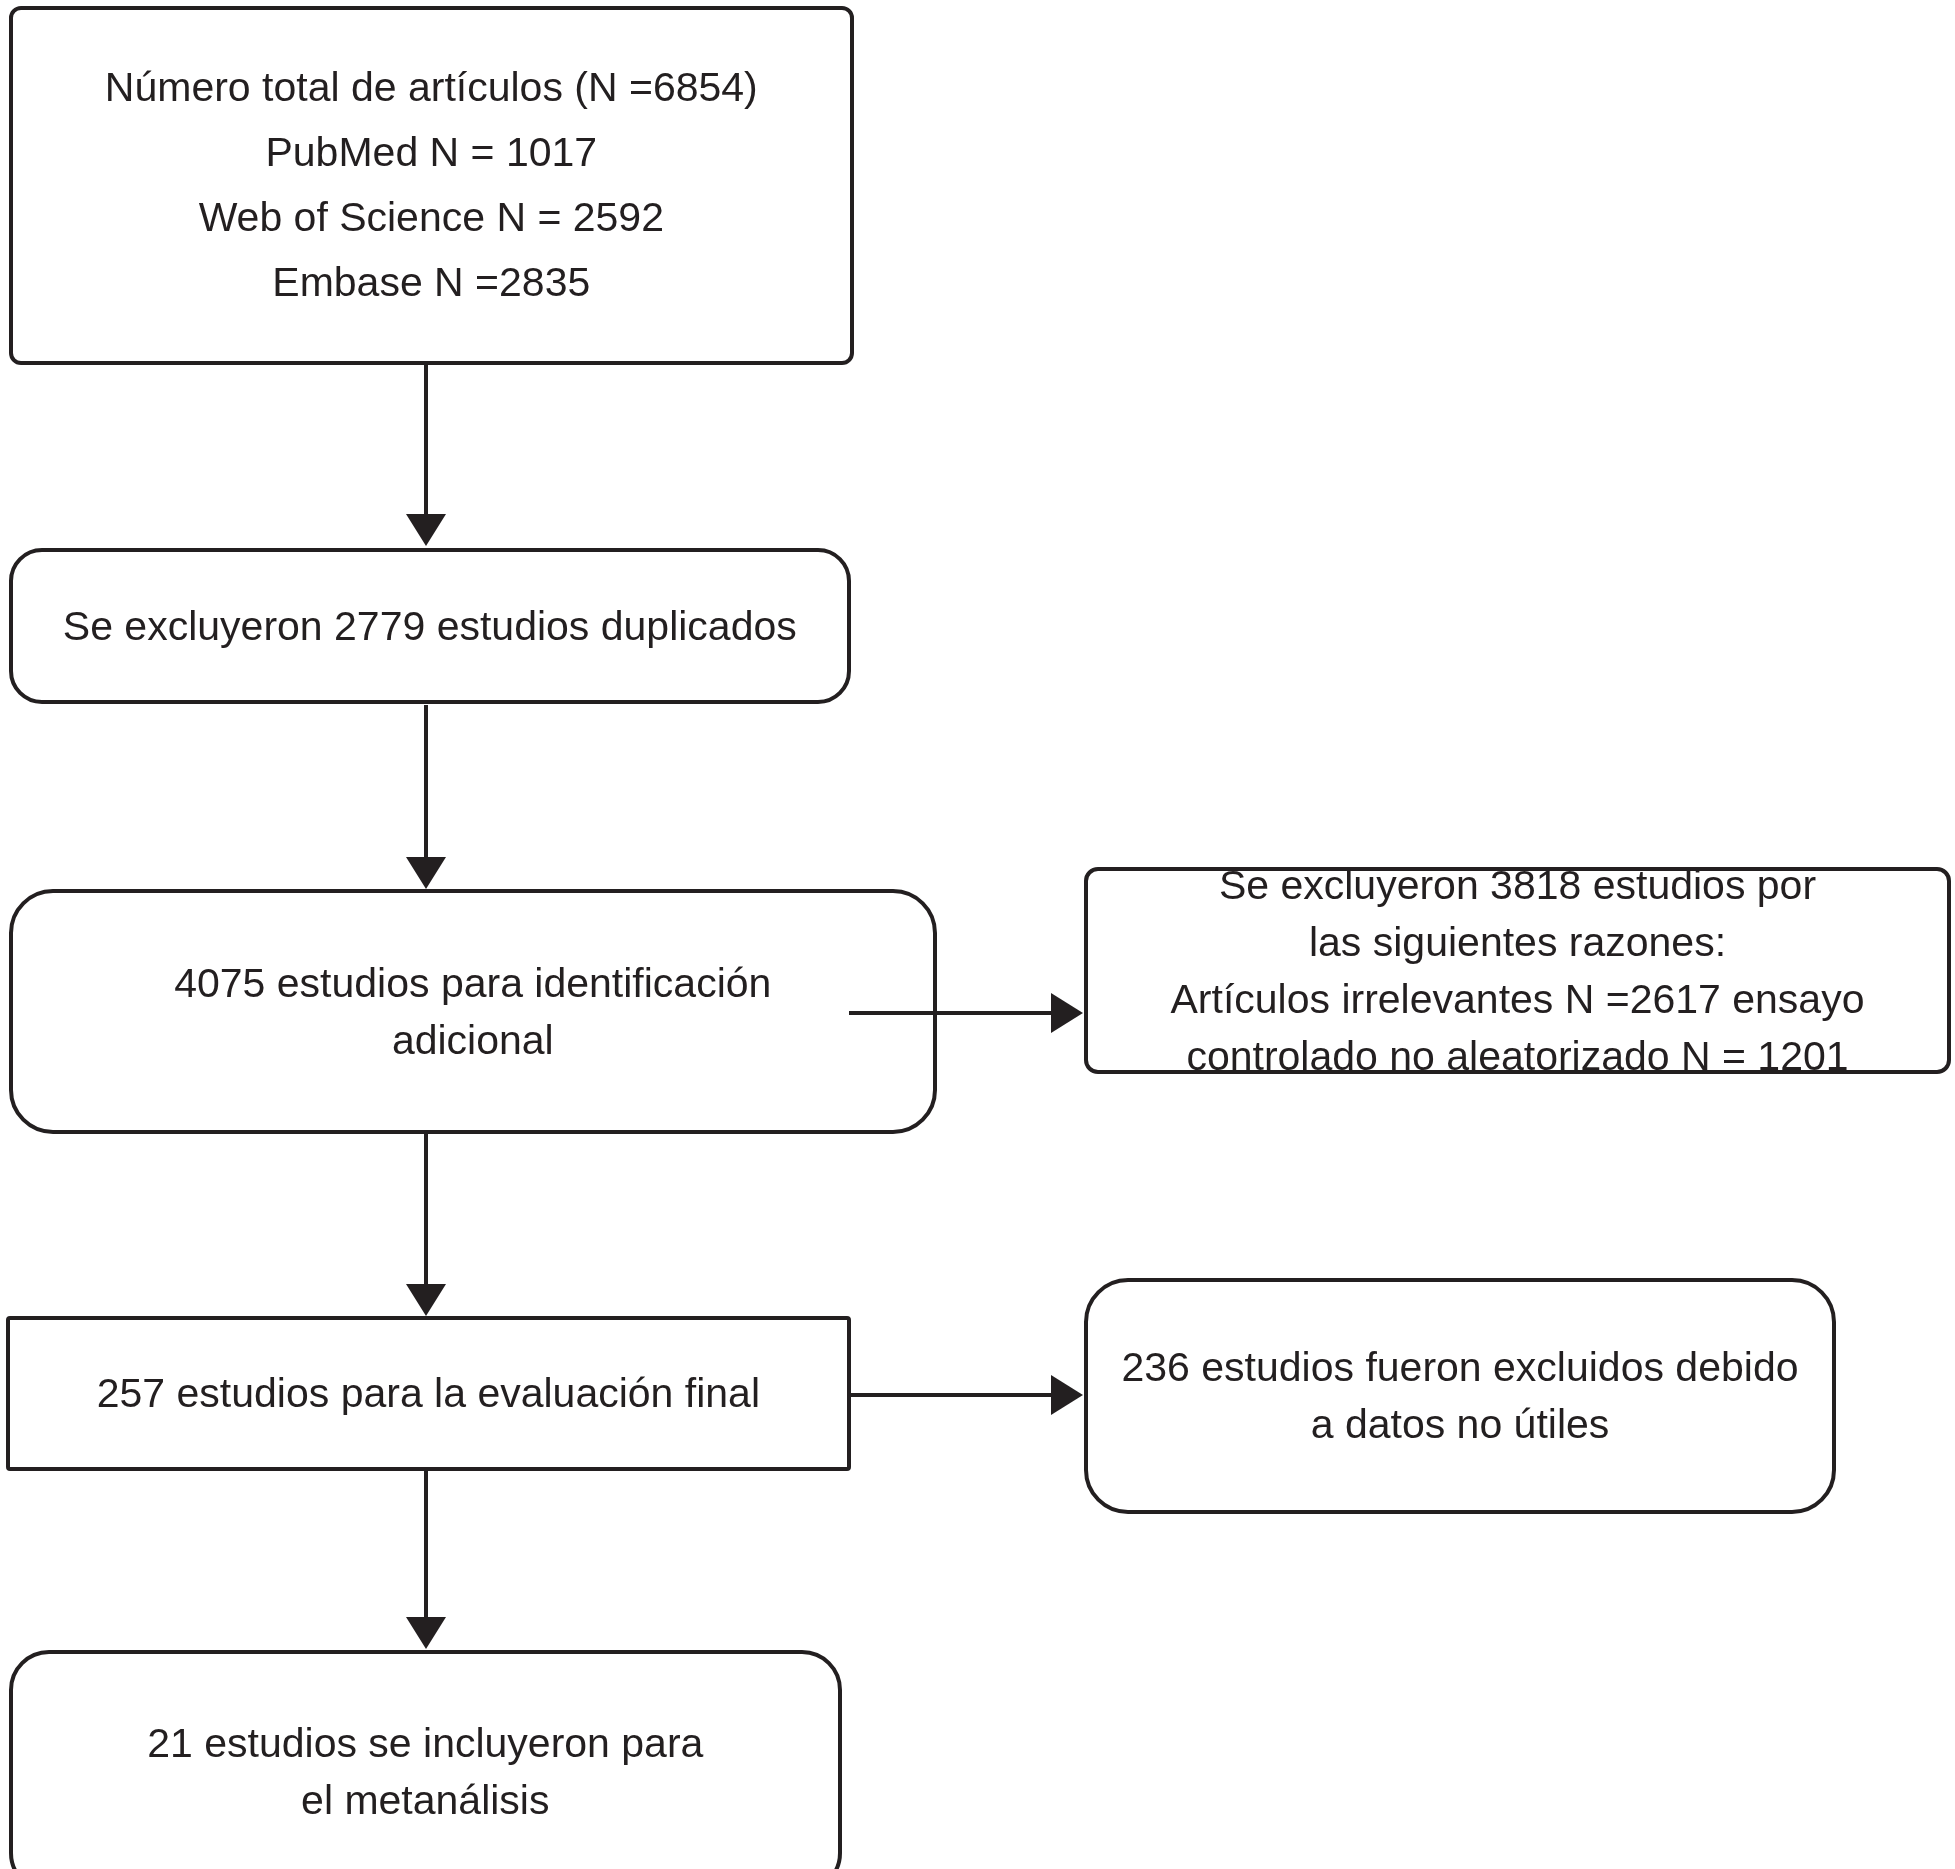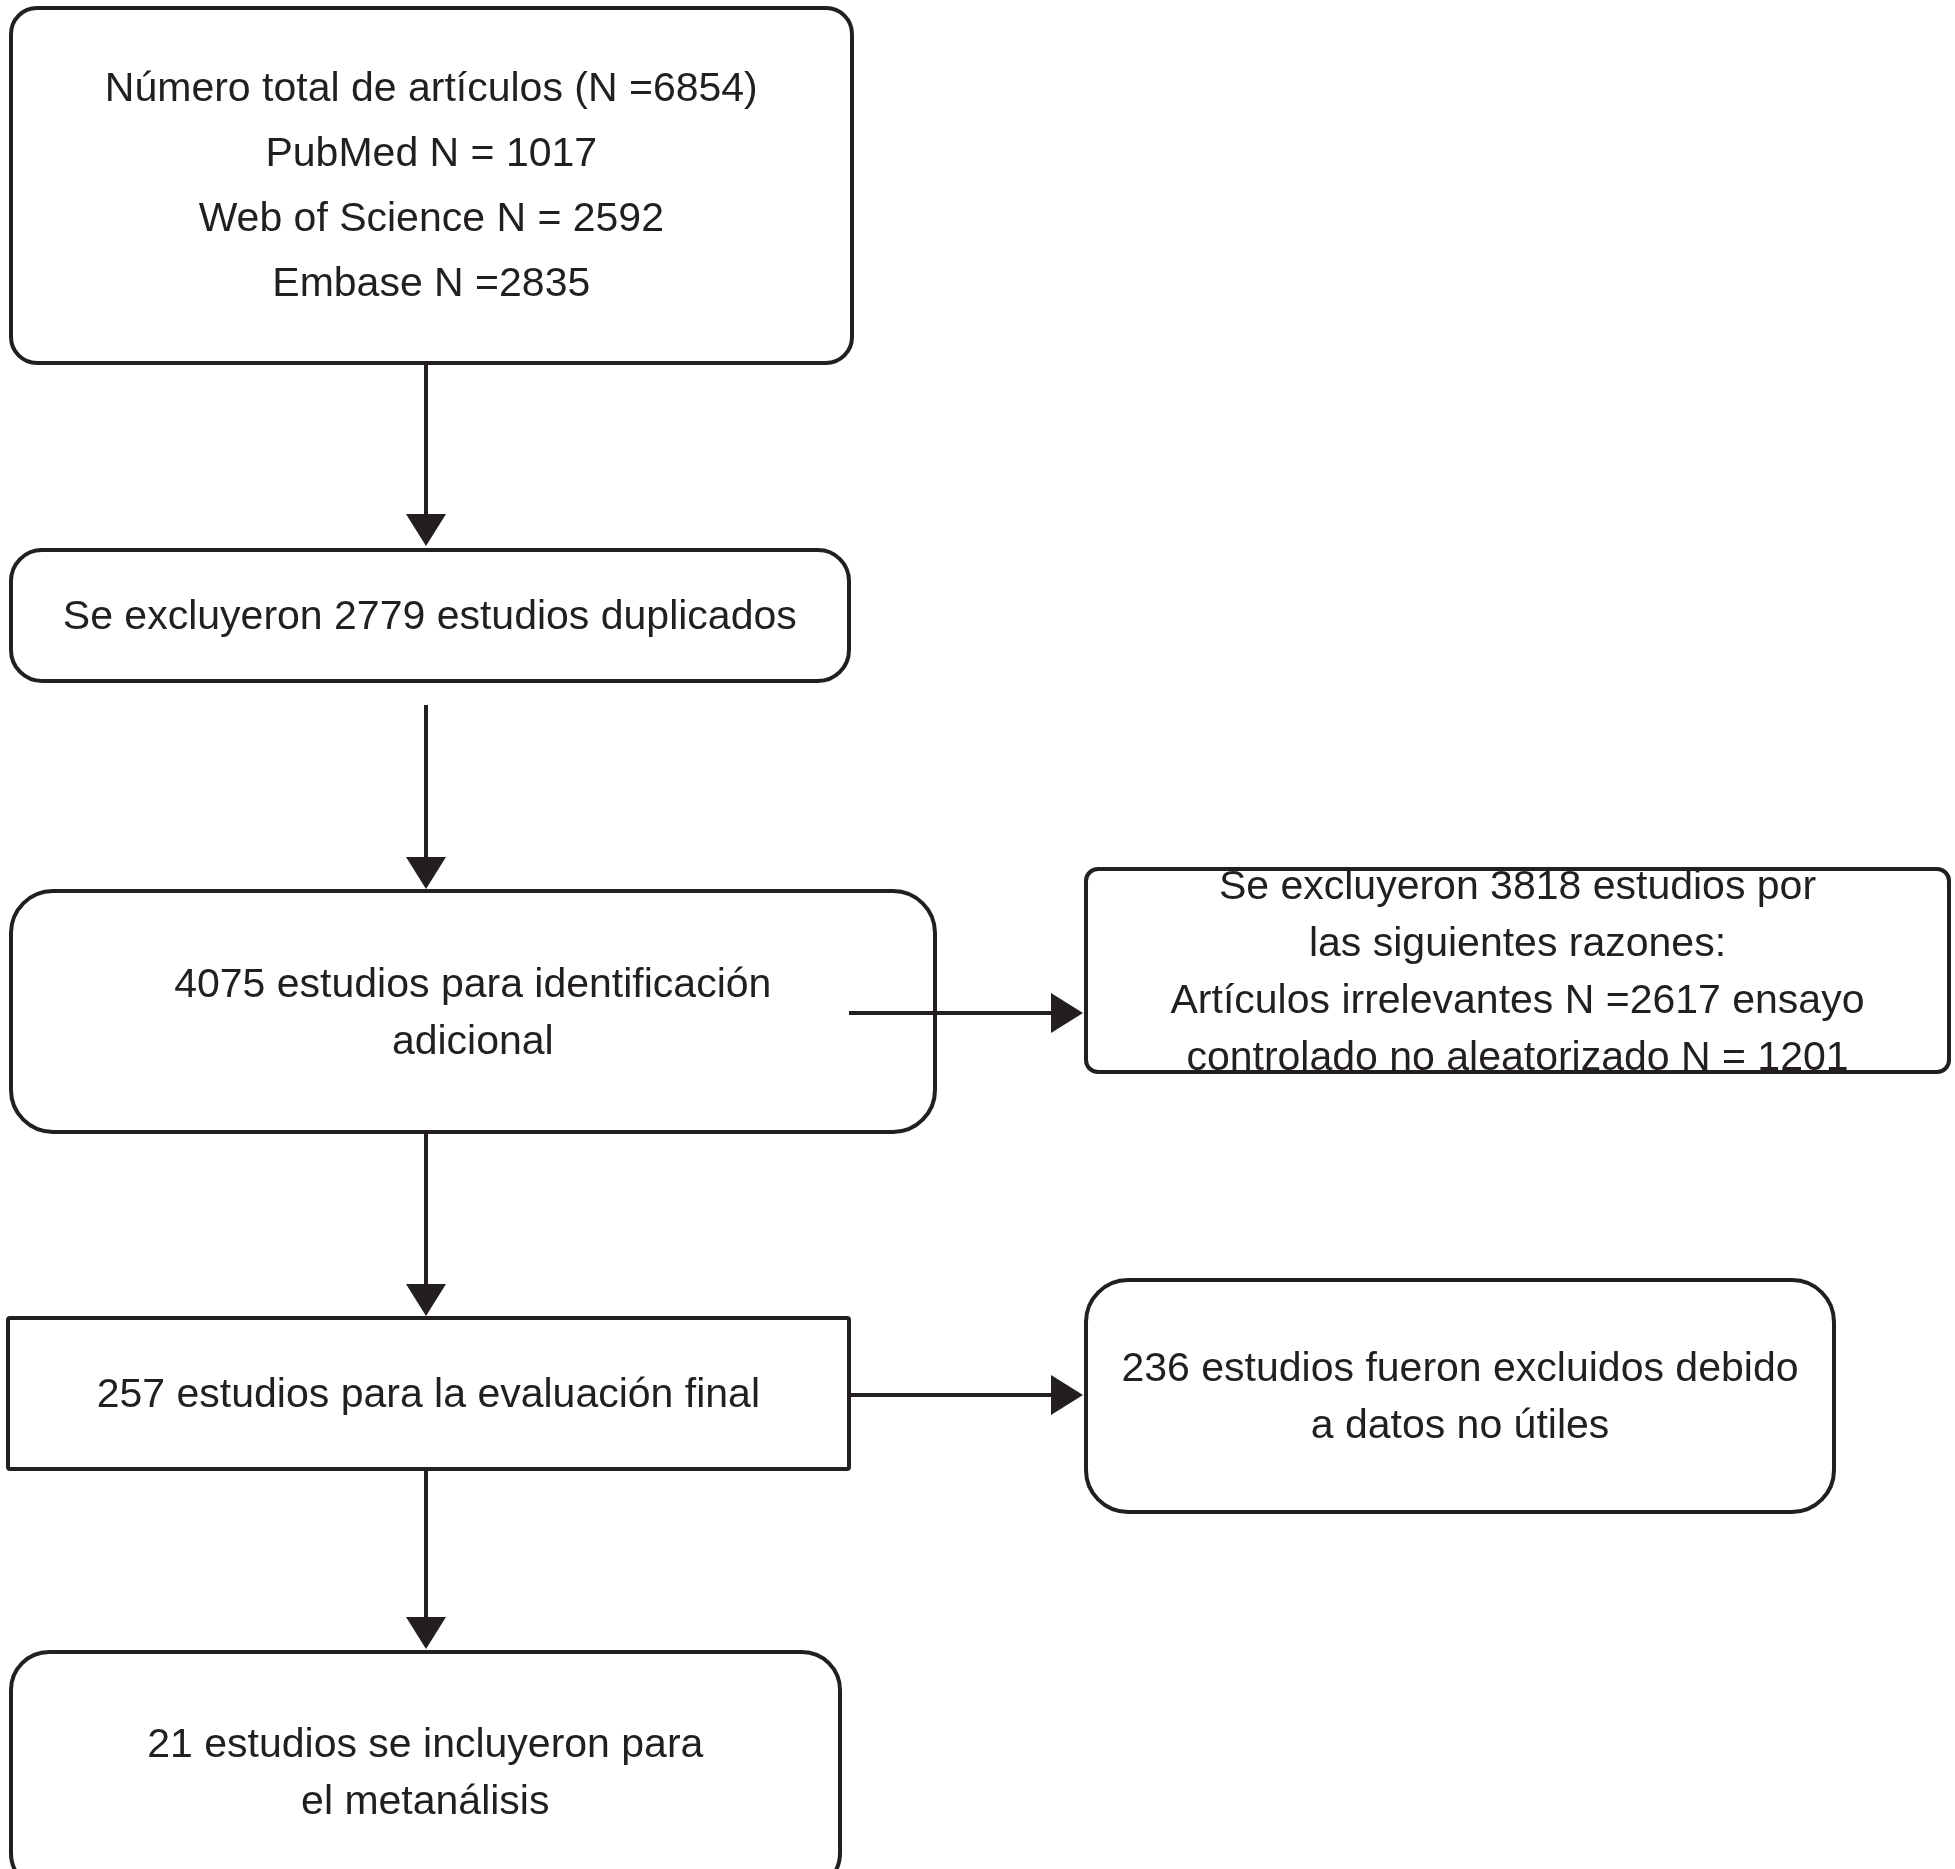--- a/index.html
+++ b/index.html
@@ -31,22 +31,22 @@
     flex-direction: column;
     justify-content: center;
     align-items: center;
     text-align: center;
     font-size: 41px;
     line-height: 57px;
   }
   .box .line { white-space: nowrap; }
 
   
-  .box-total        { left: 8.8px;   top: 5.9px;    width: 845px; height: 359px; border-radius: 28px; gap: 8px; }
-  .box-duplicates   { left: 8.8px;   top: 548px;  width: 842px; height: 135px; border-radius: 33px; }
+  .box-total        { left: 8.8px;   top: 5.9px;    width: 845px; height: 359px; border-radius: 12px; gap: 8px; }
+  .box-duplicates   { left: 8.8px;   top: 548px;  width: 842px; height: 156px; border-radius: 33px; }
   .box-ident        { left: 8.8px;   top: 889px; width: 928px; height: 245px; border-radius: 44px; }
   .box-final        { left: 5.9px;    top: 1316px; width: 845px; height: 155px; border-radius: 4px; }
   .box-meta         { left: 8.8px;   top: 1650px; width: 833px; height: 243px; border-radius: 40px; }
 
   
   .box-reasons      { left: 1084px; top: 867px; width: 867px; height: 207px; border-radius: 14px; }
   .box-unusable     { left: 1084px; top: 1278px; width: 752px; height: 236px; border-radius: 44px; }
 
   
   .vline {

